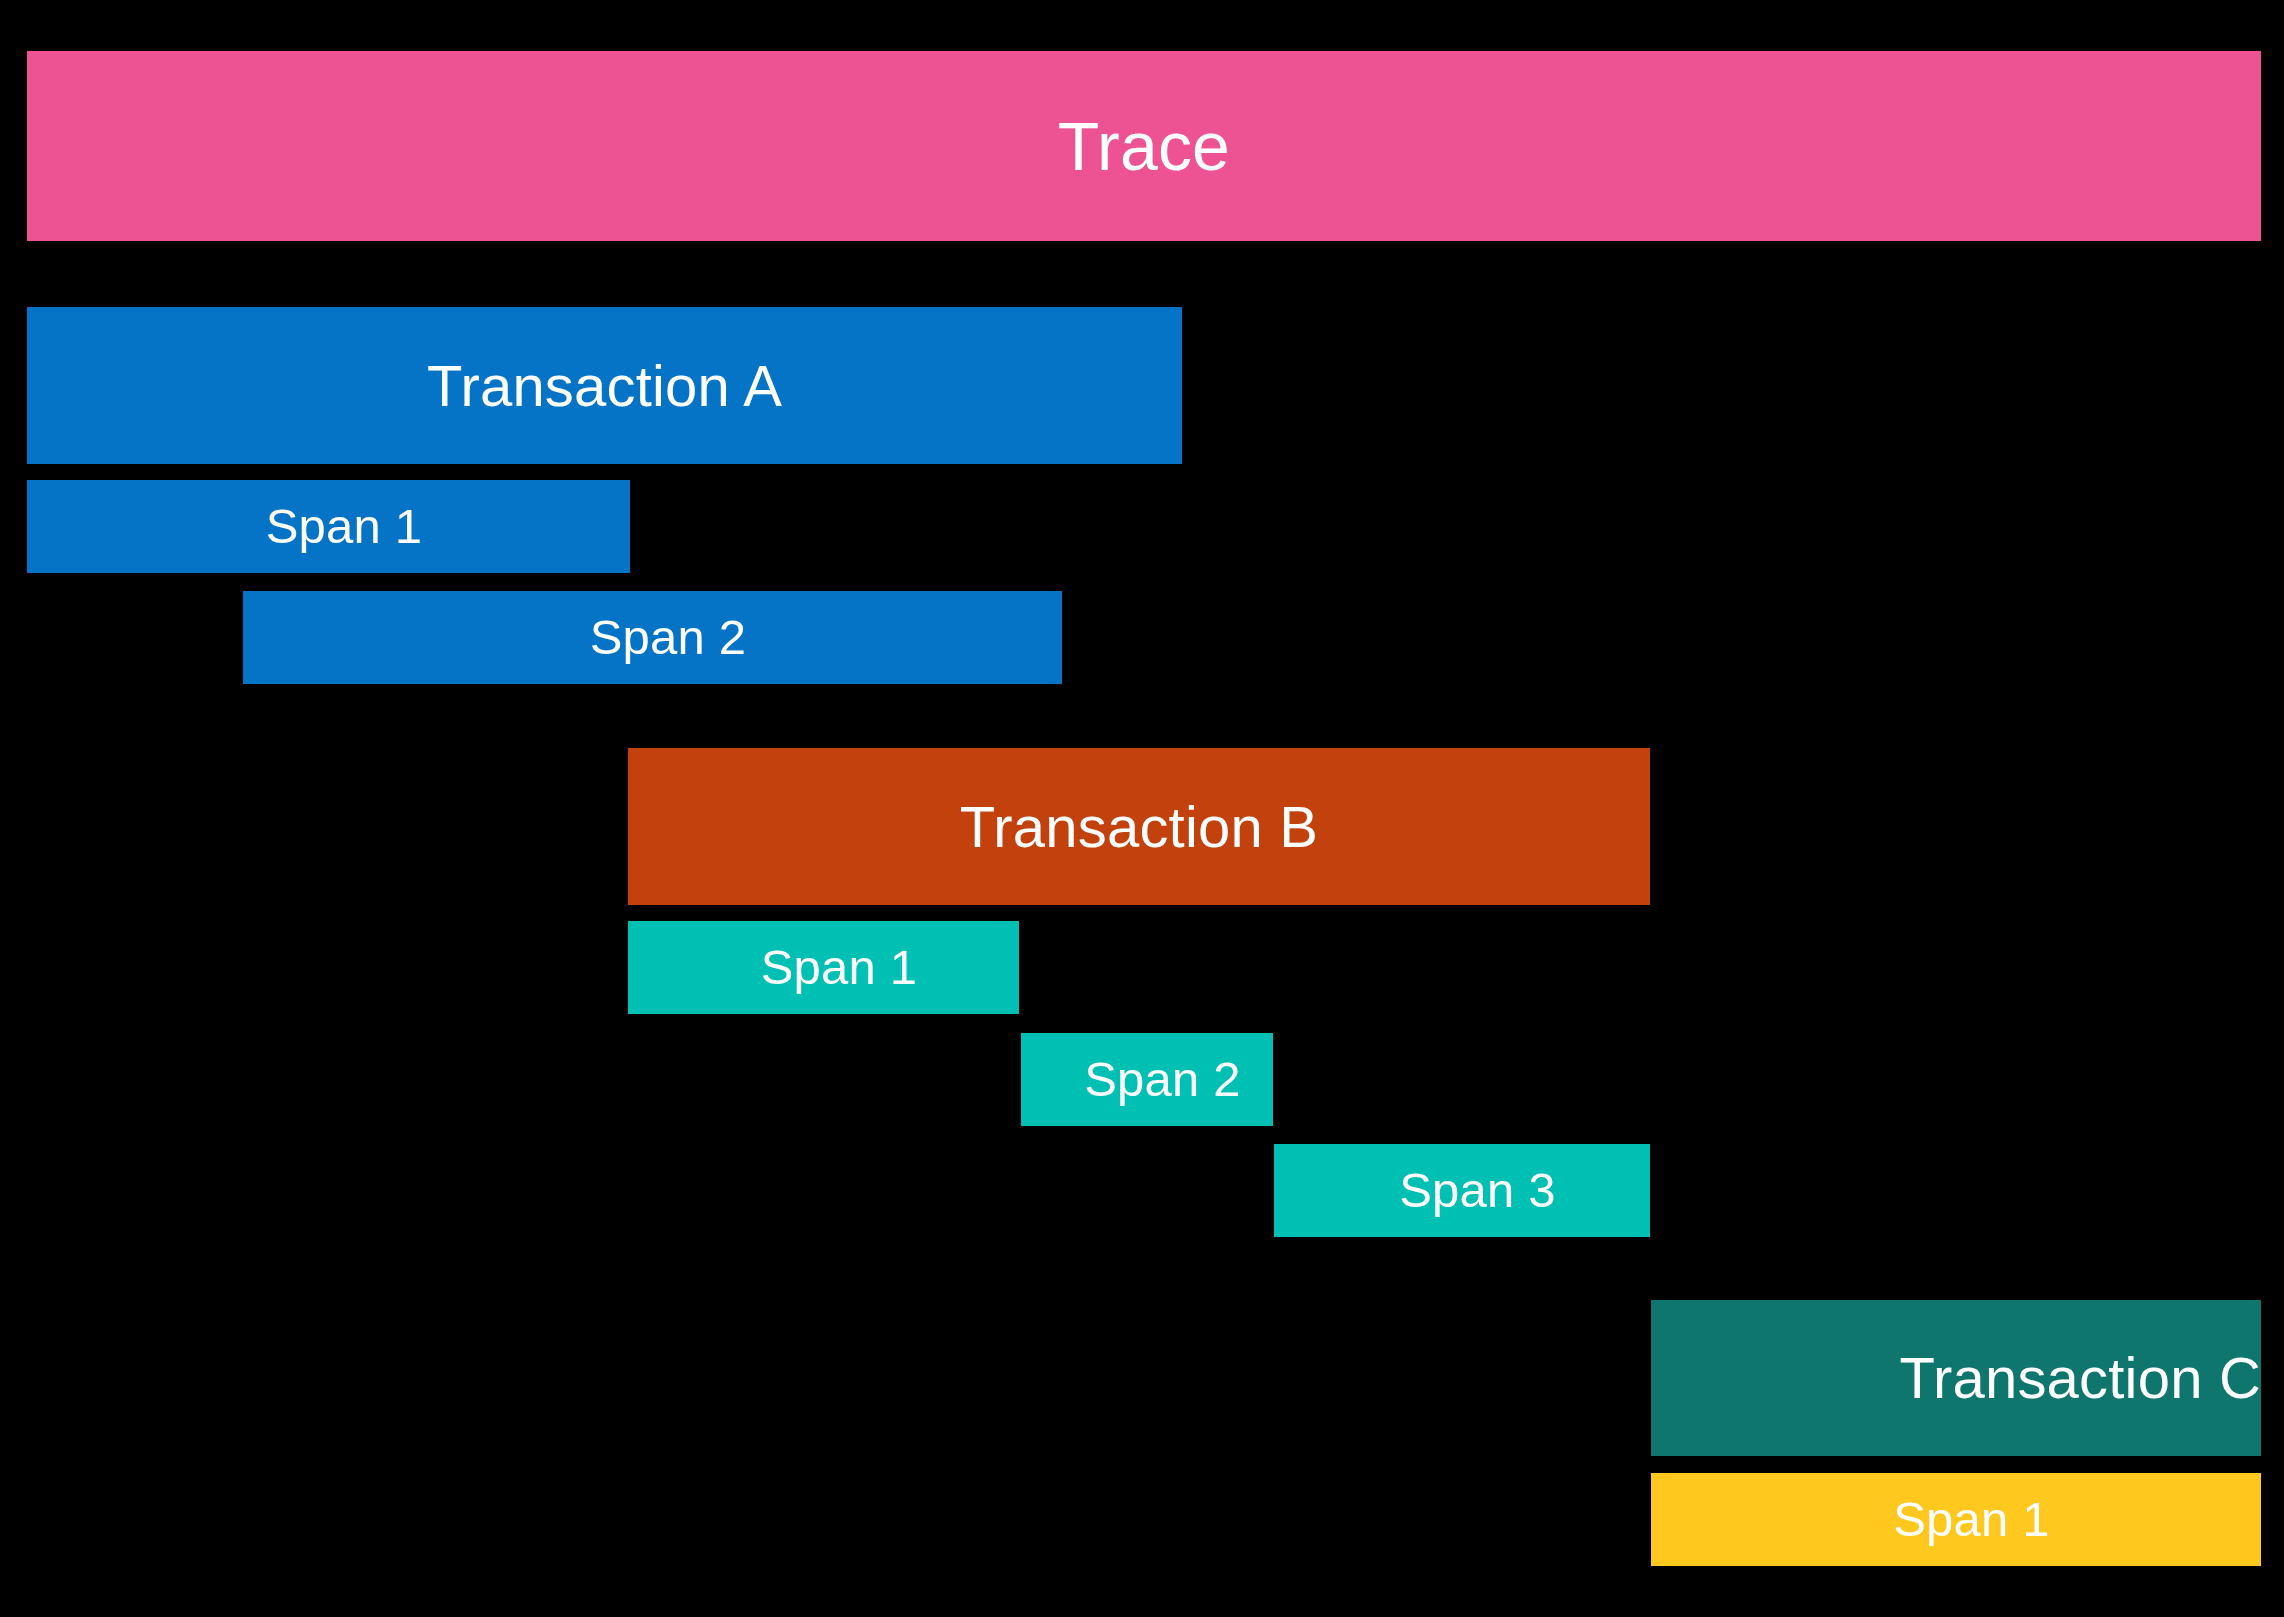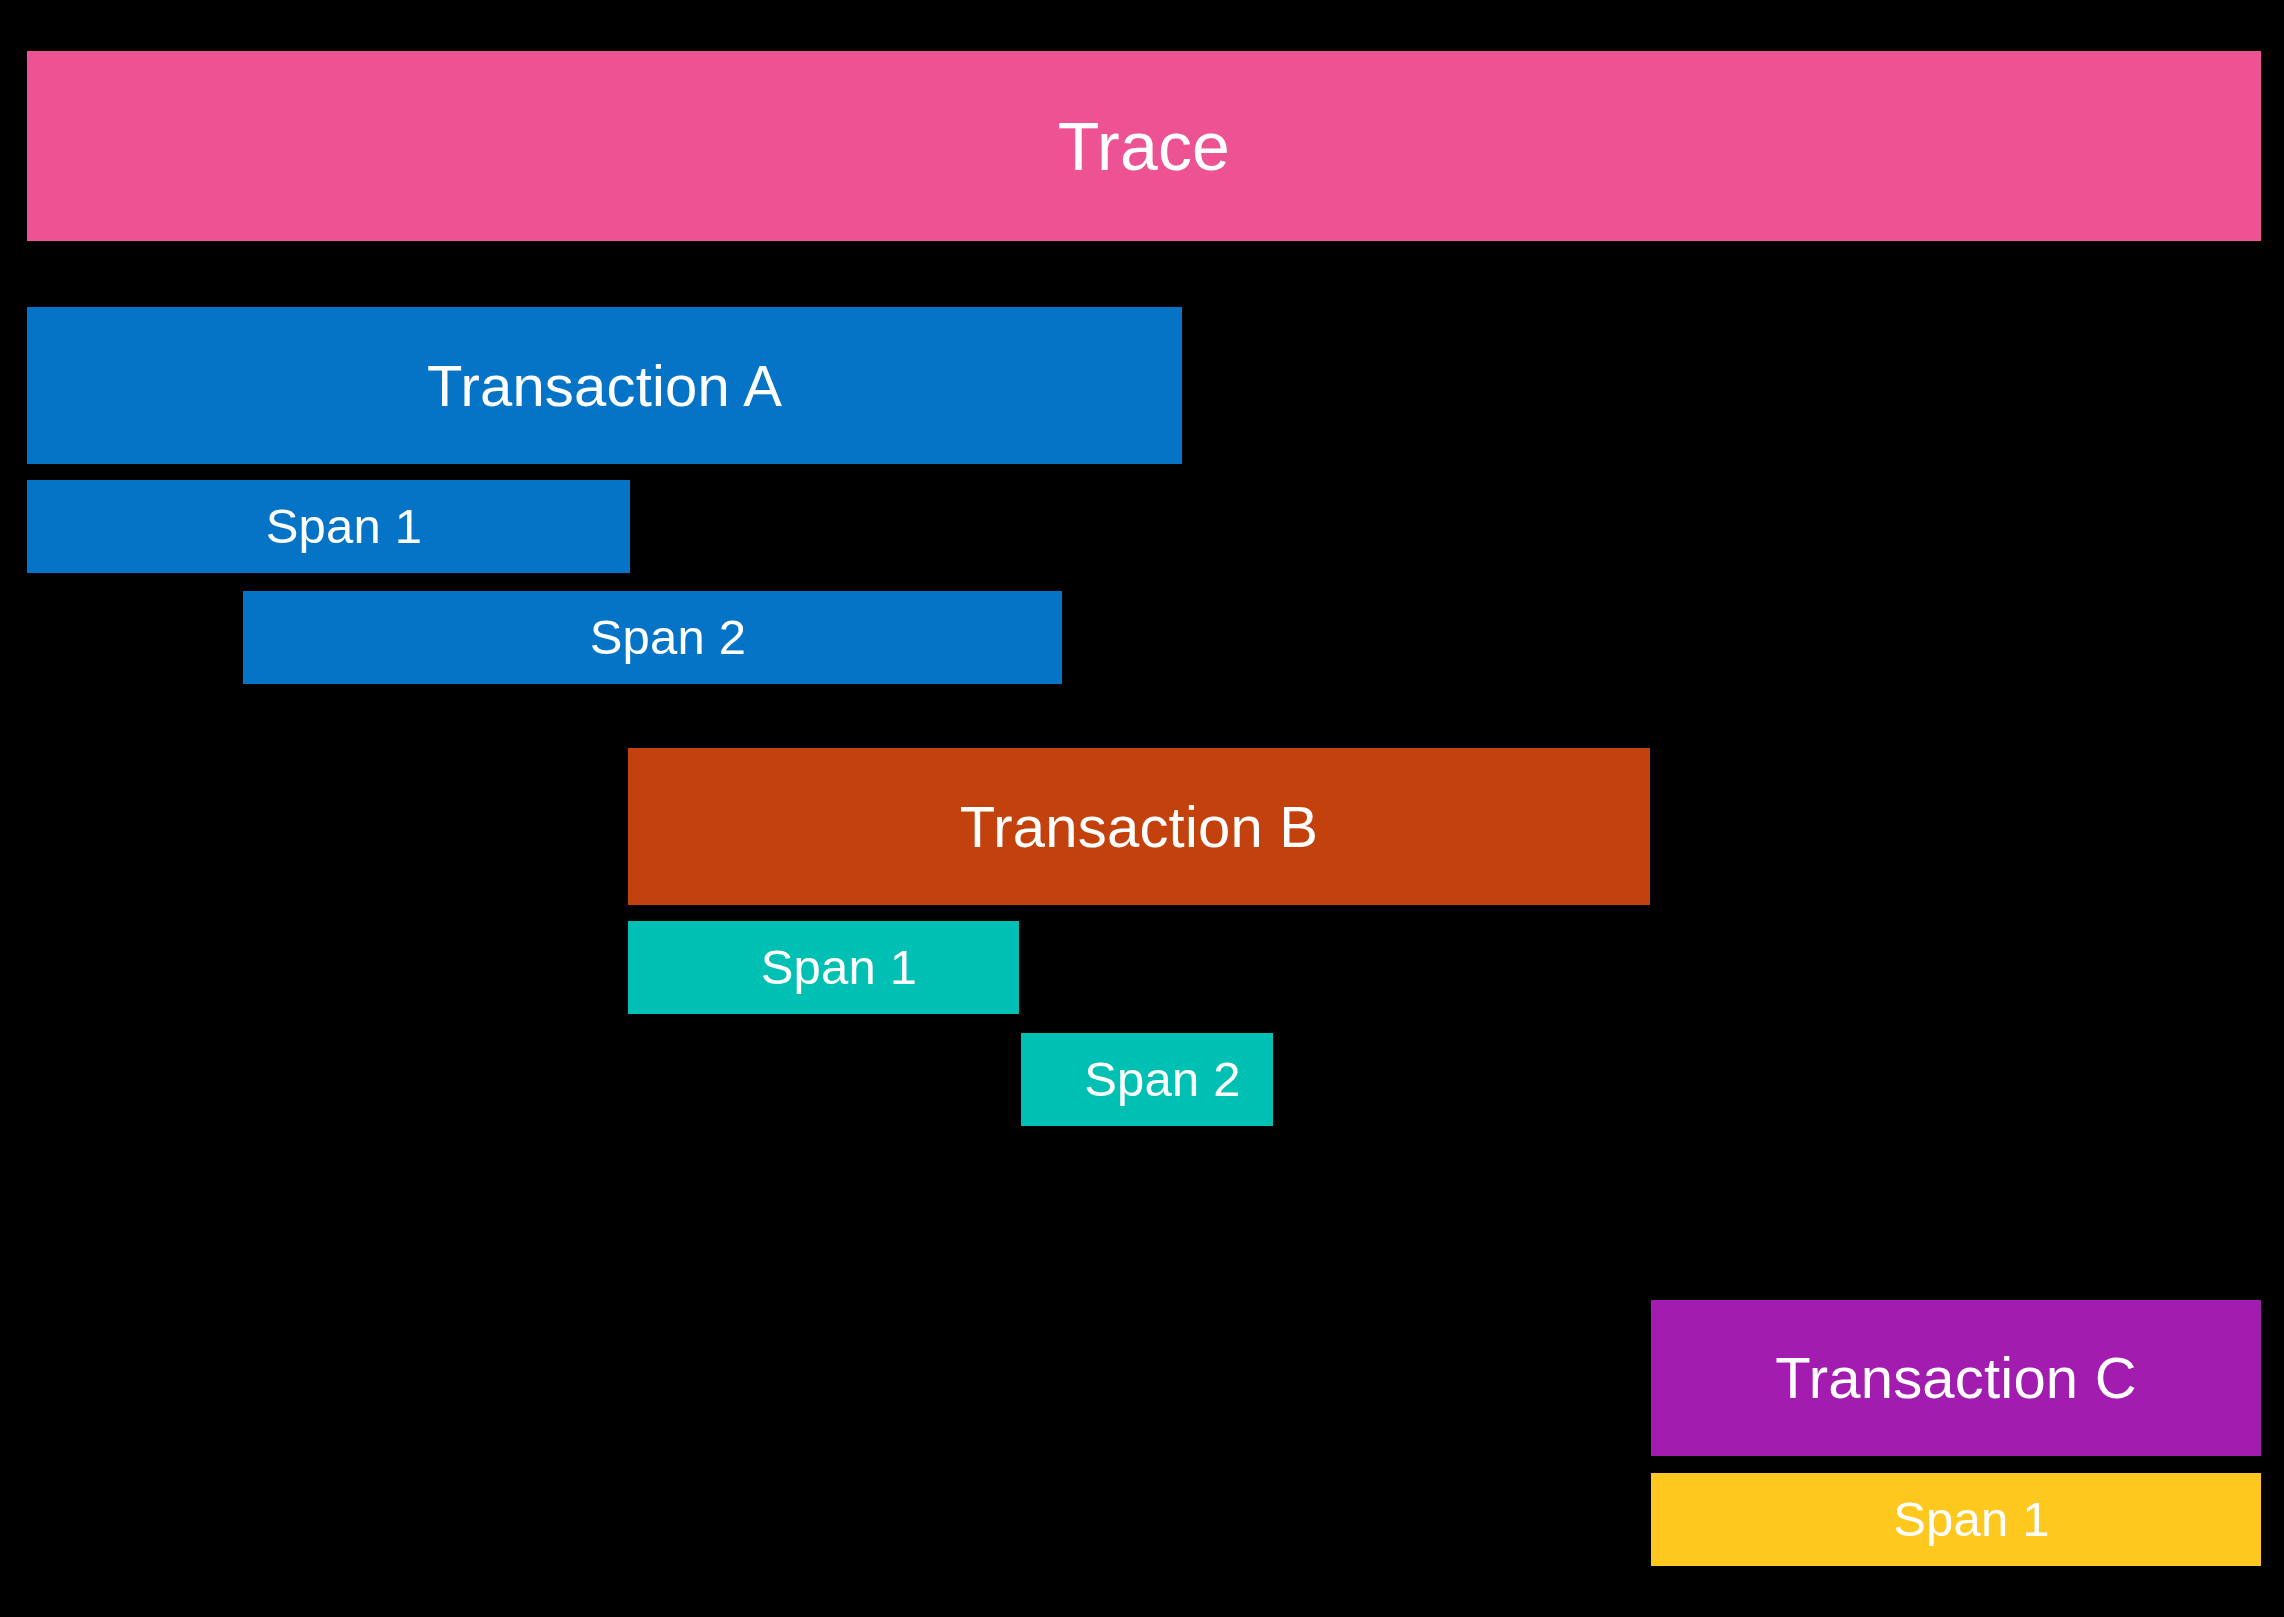--- a/index.html
+++ b/index.html
@@ -55,20 +55,23 @@
     </div>
     <div class="bar lvl-txn" style="left: 628px; top: 748px; width: 1022px; height: 157px; background: #c2410c;">
       <span class="bar-label">Transaction B</span>
     </div>
     <div class="bar lvl-span" style="left: 628px; top: 921px; width: 391px; height: 93px; background: rgb(0, 191, 179);">
       <span class="bar-label">Span 1</span>
     </div>
     <div class="bar lvl-span" style="left: 1021px; top: 1033px; width: 252px; height: 93px; background: rgb(0, 191, 179);">
       <span class="bar-label">Span 2</span>
     </div>
-    <div class="bar lvl-txn" style="left: 1651px; top: 1300px; width: 610px; height: 156px; background: #a21caf;">
+    <div class="bar lvl-span" style="left: 1274px; top: 1144px; width: 376px; height: 93px; background: rgb(0, 191, 179);">
+      <span class="bar-label">Span 3</span>
+    </div>
+    <div class="bar lvl-txn" style="left: 1651px; top: 1300px; width: 610px; height: 156px; background: #0f766e; justify-content: flex-end;">
       <span class="bar-label">Transaction C</span>
     </div>
     <div class="bar lvl-span" style="left: 1651px; top: 1473px; width: 610px; height: 93px; background: rgb(255, 200, 30);">
       <span class="bar-label">Span 1</span>
     </div>
   </div>
 
 
 </body></html>

